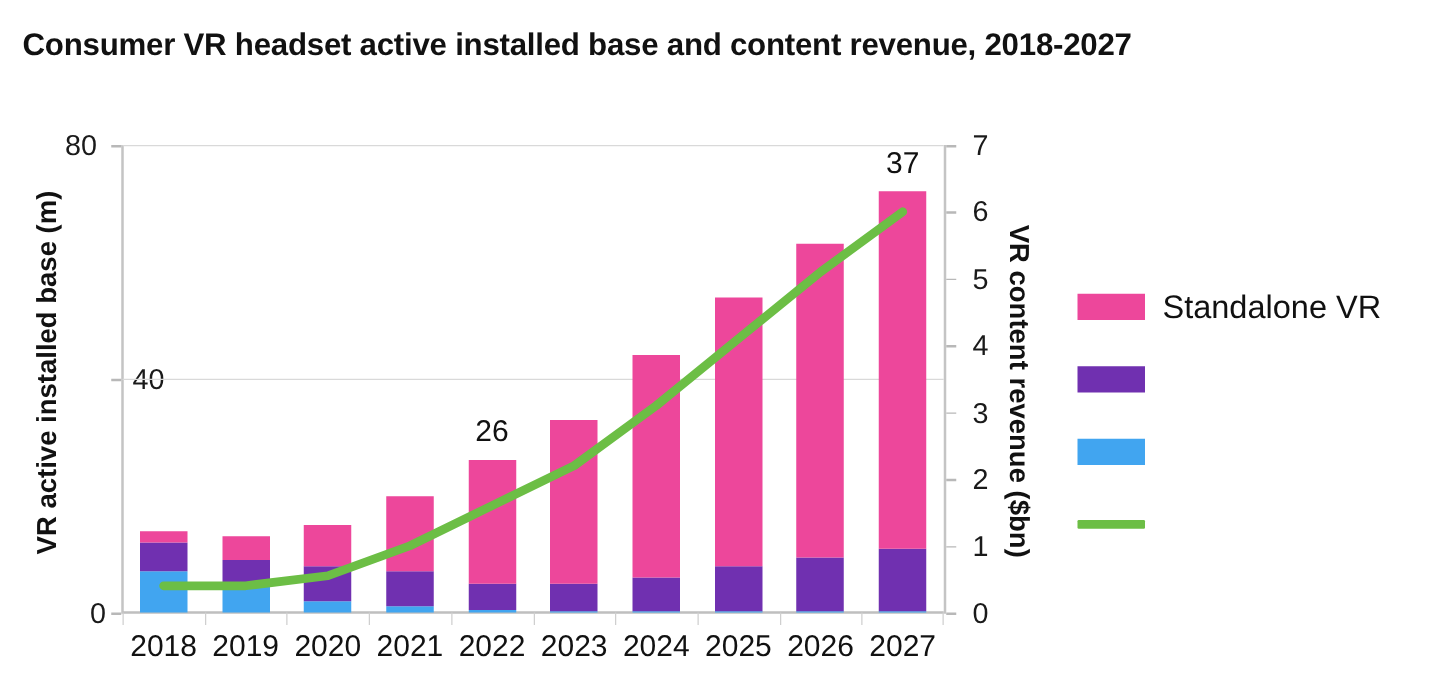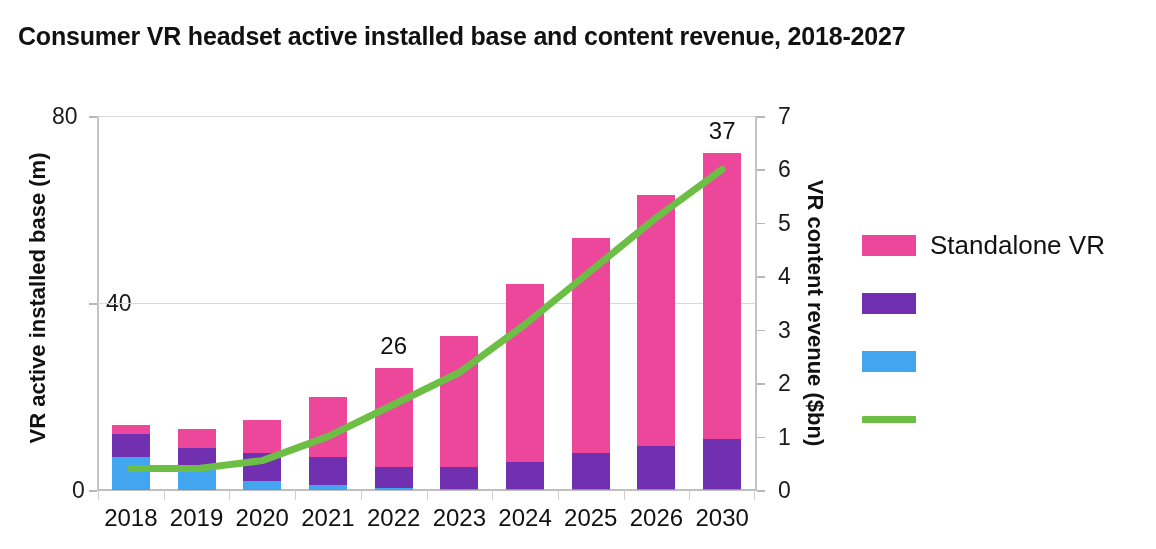--- a/index.html
+++ b/index.html
@@ -329,21 +329,21 @@
   <div id="x-labels">
       <div class="x-label" style="left: -7.15px; width: 80px; text-align: center;">2018</div>
       <div class="x-label" style="left: 58.55px; width: 80px;">2019</div>
       <div class="x-label" style="left: 124.25px; width: 80px;">2020</div>
       <div class="x-label" style="left: 189.95px; width: 80px;">2021</div>
       <div class="x-label" style="left: 255.65px; width: 80px;">2022</div>
       <div class="x-label" style="left: 321.35px; width: 80px;">2023</div>
       <div class="x-label" style="left: 387.05px; width: 80px;">2024</div>
       <div class="x-label" style="left: 452.75px; width: 80px;">2025</div>
       <div class="x-label" style="left: 518.45px; width: 80px;">2026</div>
-      <div class="x-label" style="left: 584.15px; width: 80px;">2030</div>
+      <div class="x-label" style="left: 584.15px; width: 80px;">2027</div>
     </div>
 
   <div id="legend">
       <div class="legend-row">
         <div class="legend-swatch" style="background: rgb(237, 71, 155);"></div>
         <div class="legend-label">Standalone VR</div>
       </div>
       <div class="legend-row">
         <div class="legend-swatch" style="background: rgb(112, 48, 176);"></div>
       </div>

